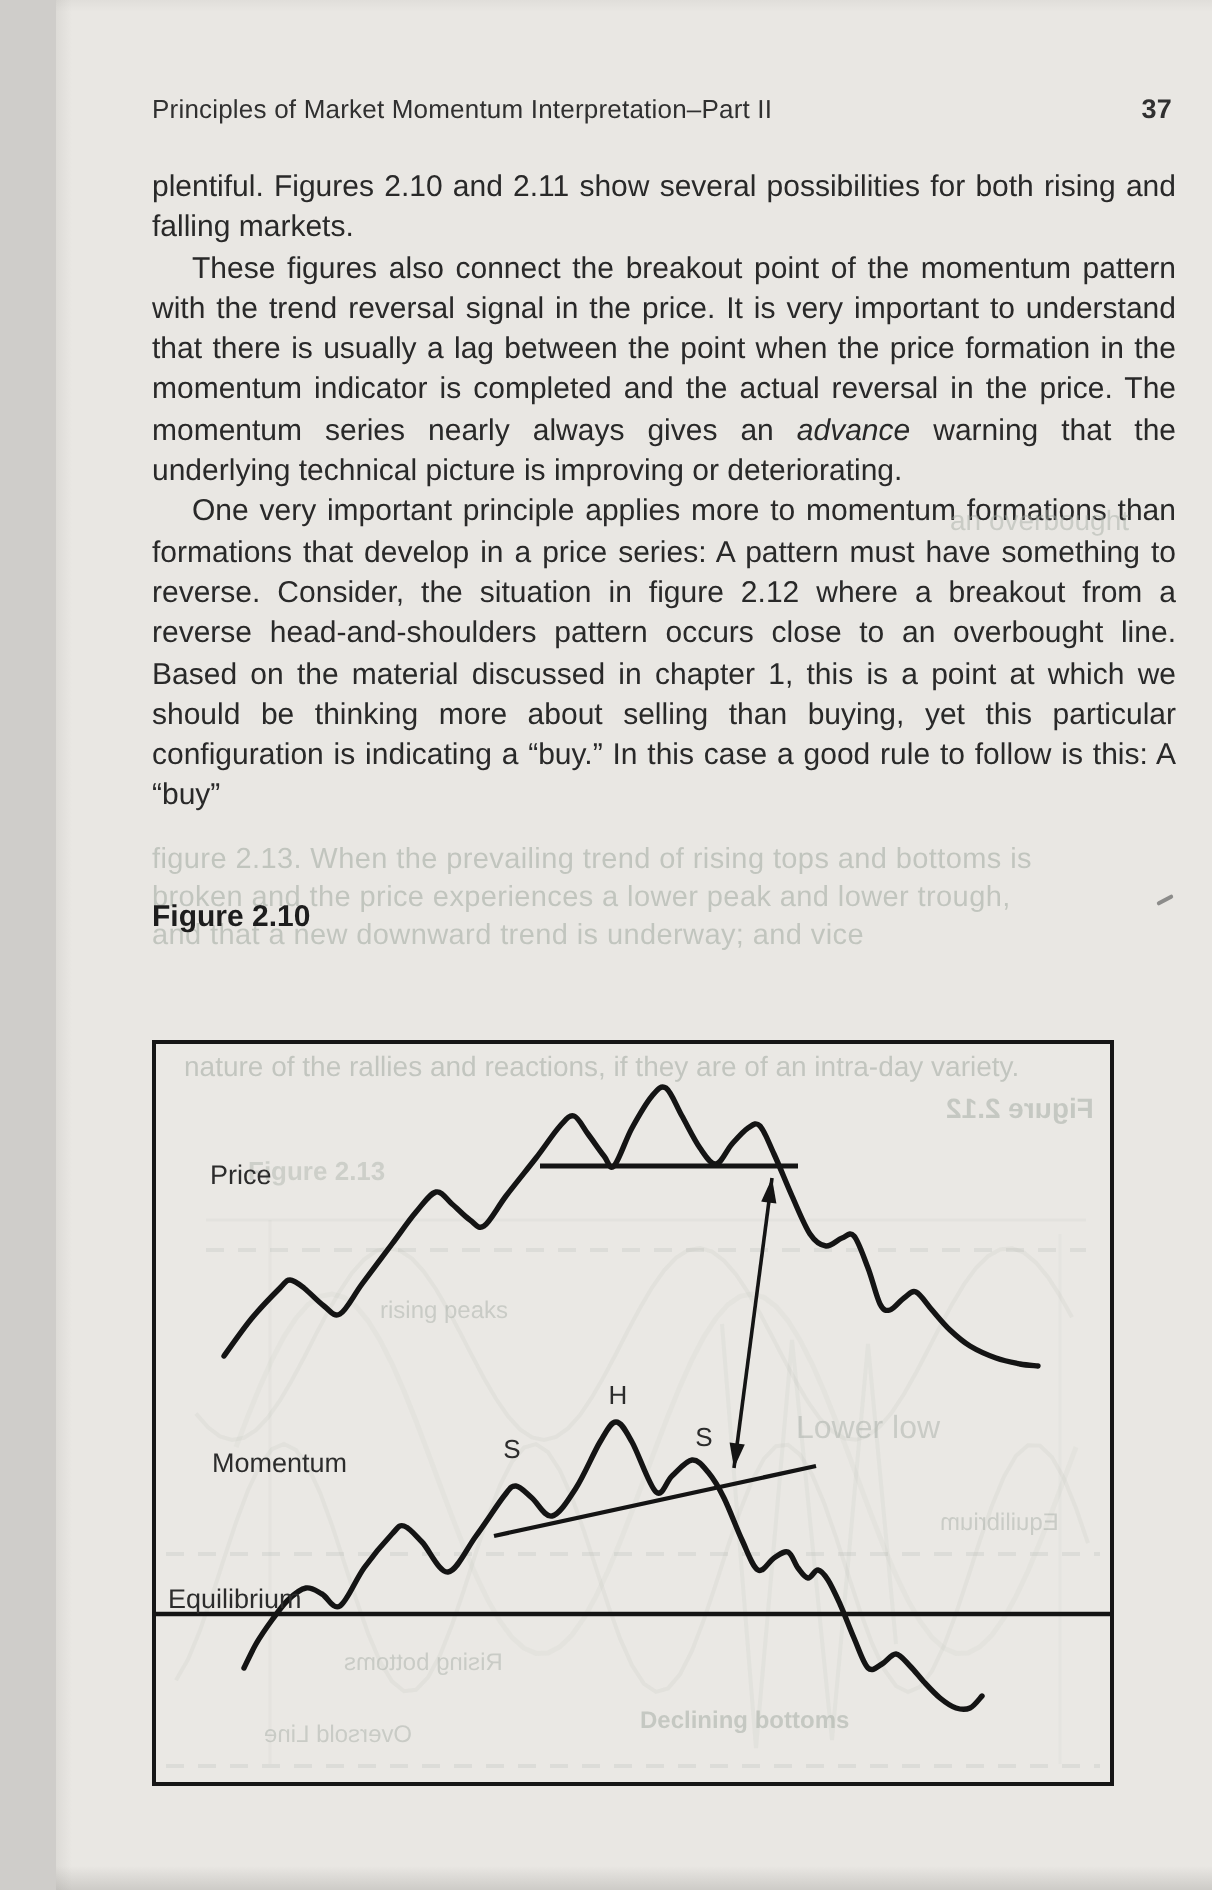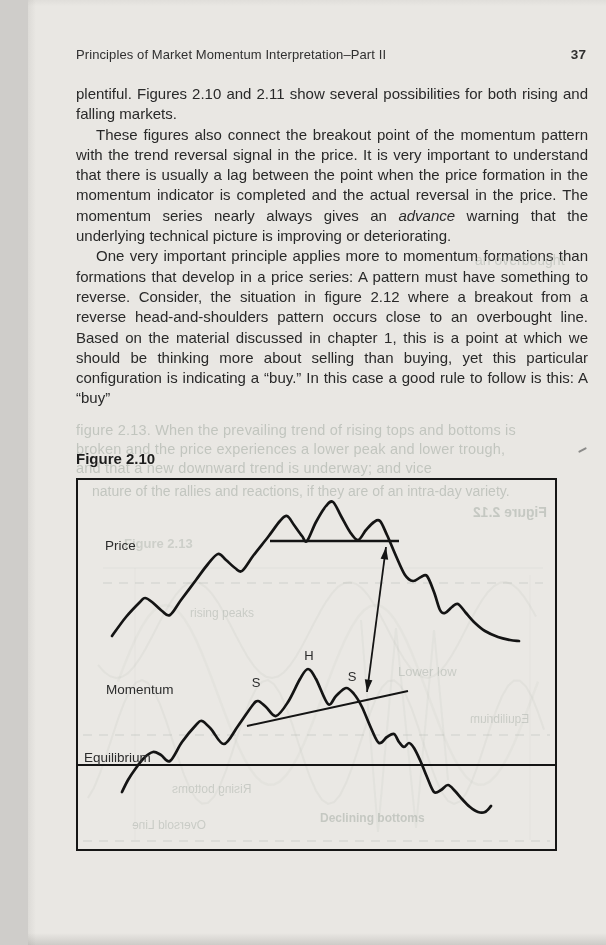--- a/index.html
+++ b/index.html
@@ -42,21 +42,21 @@
   }
   .fig-label{
     position:absolute;left:48px;top:450px;
     font-weight:bold;font-size:15px;color:#1d1d1d;z-index:2;
   }
   .scan-tick{
     position:absolute;left:550px;top:449px;width:9px;height:2px;
     background:#5a5a5a;opacity:.65;transform:rotate(-28deg);border-radius:2px;
   }
   .figure-box{
-    position:absolute;left:48px;top:478px;width:477px;height:369px;
+    position:absolute;left:48px;top:520px;width:477px;height:369px;
     border:2.5px solid #161616;background:#eae8e4;z-index:1;
   }
   .figure-box svg{position:absolute;inset:0;width:100%;height:100%;}
   .figure-box svg text{fill:#2c2c2c;font-family:"Liberation Sans", sans-serif;}
   .fig-ghost{
     position:absolute;font-size:13px;color:#a2aaa2;white-space:nowrap;z-index:0;
   }
   .mirrored{transform:scaleX(-1);}
 </style>
 </head>
@@ -85,21 +85,21 @@
 
   <div class="fig-label">Figure 2.10</div>
   <div class="scan-tick"></div>
 
   <div class="figure-box">
 
     <span class="fig-ghost" style="left:14px;top:3px;font-size:14px;opacity:.55;">nature of the rallies and reactions, if they are of an intra-day variety.</span>
     <span class="fig-ghost mirrored" style="right:8px;top:24px;font-weight:bold;font-size:14px;opacity:.5;">Figure 2.12</span>
     <span class="fig-ghost" style="left:46px;top:56px;font-weight:bold;opacity:.4;">Figure 2.13</span>
     <span class="fig-ghost" style="left:112px;top:126px;font-size:12px;opacity:.45;">rising peaks</span>
-    <span class="fig-ghost" style="left:320px;top:184px;font-size:13px;opacity:.45;">Lower low</span>
+    <span class="fig-ghost" style="left:320px;top:184px;font-size:16px;opacity:.45;">Lower low</span>
     <span class="fig-ghost mirrored" style="right:26px;top:232px;font-size:12px;opacity:.45;">Equilibrium</span>
     <span class="fig-ghost mirrored" style="left:94px;top:302px;font-size:12px;opacity:.45;">Rising bottoms</span>
     <span class="fig-ghost" style="left:242px;top:331px;font-size:12px;opacity:.5;font-weight:bold;">Declining bottoms</span>
     <span class="fig-ghost mirrored" style="left:54px;top:338px;font-size:12px;opacity:.45;">Oversold Line</span>
 
     <svg id="fig-svg" viewBox="0 0 477 369">
       <g id="ghost-layer">
           <path d="M 20 184.8 L 26 191.7 L 32 196.2 L 38 198.0 L 44 196.9 L 50 193.1 L 56 186.7 L 62 178.2 L 68 168.0 L 74 156.8 L 80 145.1 L 86 133.8 L 92 123.4 L 98 114.5 L 104 107.8 L 110 103.5 L 116 102.0 L 122 103.3 L 128 107.3 L 134 113.9 L 140 122.6 L 146 132.9 L 152 144.2 L 158 155.8 L 164 167.1 L 170 177.4 L 176 186.1 L 182 192.7 L 188 196.7 L 194 198.0 L 200 196.5 L 206 192.2 L 212 185.5 L 218 176.6 L 224 166.2 L 230 154.9 L 236 143.2 L 242 132.0 L 248 121.8 L 254 113.3 L 260 106.9 L 266 103.1 L 272 102.0 L 278 103.8 L 284 108.3 L 290 115.2 L 296 124.2 L 302 134.7 L 308 146.1 L 314 157.7 L 320 168.9 L 326 179.0 L 332 187.4 L 338 193.5 L 344 197.1 L 350 197.9 L 356 195.9 L 362 191.2 L 368 184.1 L 374 175.0 L 380 164.4 L 386 152.9 L 392 141.3 L 398 130.2 L 404 120.2 L 410 112.0 L 416 106.1 L 422 102.7 L 428 102.1 L 434 104.3 L 440 109.3 L 446 116.6 L 452 125.9 L 458 136.6" fill="none" stroke="#9aa39b" stroke-width="2" opacity="0.1"></path>
           <path d="M 10 318.1 L 16 307.7 L 22 293.2 L 28 275.9 L 34 257.3 L 40 239.2 L 46 223.1 L 52 210.5 L 58 202.6 L 64 200.0 L 70 203.0 L 76 211.4 L 82 224.3 L 88 240.6 L 94 258.9 L 100 277.4 L 106 294.6 L 112 308.8 L 118 318.7 L 124 323.6 L 130 322.9 L 136 316.7 L 142 305.6 L 148 290.5 L 154 272.9 L 160 254.2 L 166 236.3 L 172 220.7 L 178 208.8 L 184 201.8 L 190 200.1 L 196 204.1 L 202 213.3 L 208 226.8 L 214 243.6 L 220 262.0 L 226 280.4 L 232 297.2 L 238 310.7 L 244 319.9 L 250 323.9 L 256 322.2 L 262 315.2 L 268 303.3 L 274 287.7 L 280 269.8 L 286 251.1 L 292 233.5 L 298 218.4 L 304 207.3 L 310 201.1 L 316 200.4 L 322 205.3 L 328 215.2 L 334 229.4 L 340 246.6 L 346 265.1 L 352 283.4 L 358 299.7 L 364 312.6 L 370 321.0 L 376 324.0 L 382 321.4 L 388 313.5 L 394 300.9 L 400 284.8 L 406 266.7 L 412 248.1 L 418 230.8 L 424 216.3 L 430 205.9 L 436 200.6 L 442 200.8 L 448 206.6 L 454 217.3 L 460 232.1 L 466 249.6" fill="none" stroke="#9aa39b" stroke-width="2" opacity="0.1"></path>
           <path d="M 40 201.6 L 46 185.9 L 52 171.2 L 58 157.8 L 64 146.3 L 70 137.1 L 76 130.3 L 82 126.2 L 88 125.0 L 94 126.7 L 100 131.2 L 106 138.4 L 112 148.1 L 118 159.9 L 124 173.5 L 130 188.5 L 136 204.3 L 142 220.4 L 148 236.3 L 154 251.6 L 160 265.7 L 166 278.2 L 172 288.6 L 178 296.7 L 184 302.1 L 190 304.7 L 196 304.5 L 202 301.4 L 208 295.5 L 214 287.0 L 220 276.2 L 226 263.5 L 232 249.1 L 238 233.7 L 244 217.7 L 250 201.6 L 256 185.9 L 262 171.2 L 268 157.8 L 274 146.3 L 280 137.1 L 286 130.3 L 292 126.2 L 298 125.0 L 304 126.7 L 310 131.2 L 316 138.4 L 322 148.1 L 328 159.9 L 334 173.5 L 340 188.5 L 346 204.3 L 352 220.4 L 358 236.3 L 364 251.6 L 370 265.7 L 376 278.2 L 382 288.6 L 388 296.7 L 394 302.1 L 400 304.7 L 406 304.5 L 412 301.4 L 418 295.5 L 424 287.0 L 430 276.2 L 436 263.5 L 442 249.1 L 448 233.7 L 454 217.7 L 460 201.6" fill="none" stroke="#9aa39b" stroke-width="2.5" opacity="0.07"></path>

